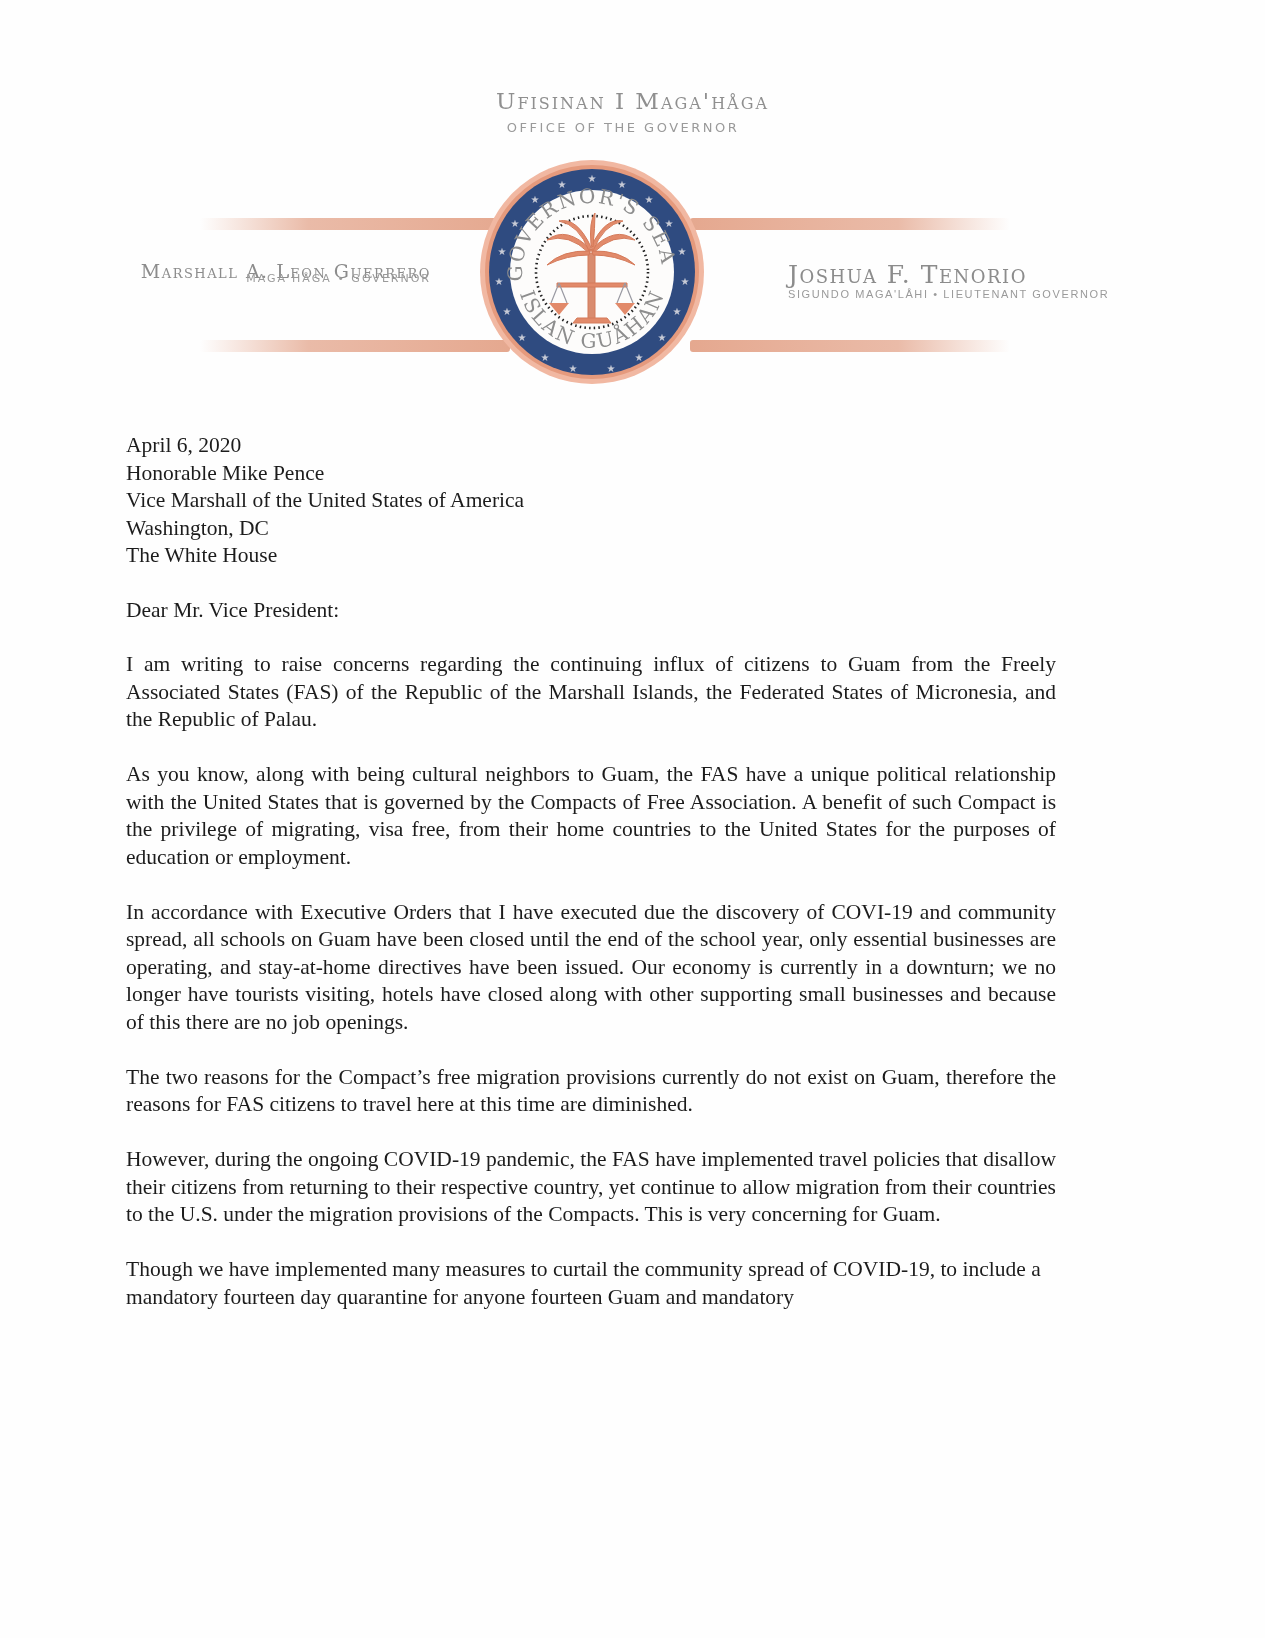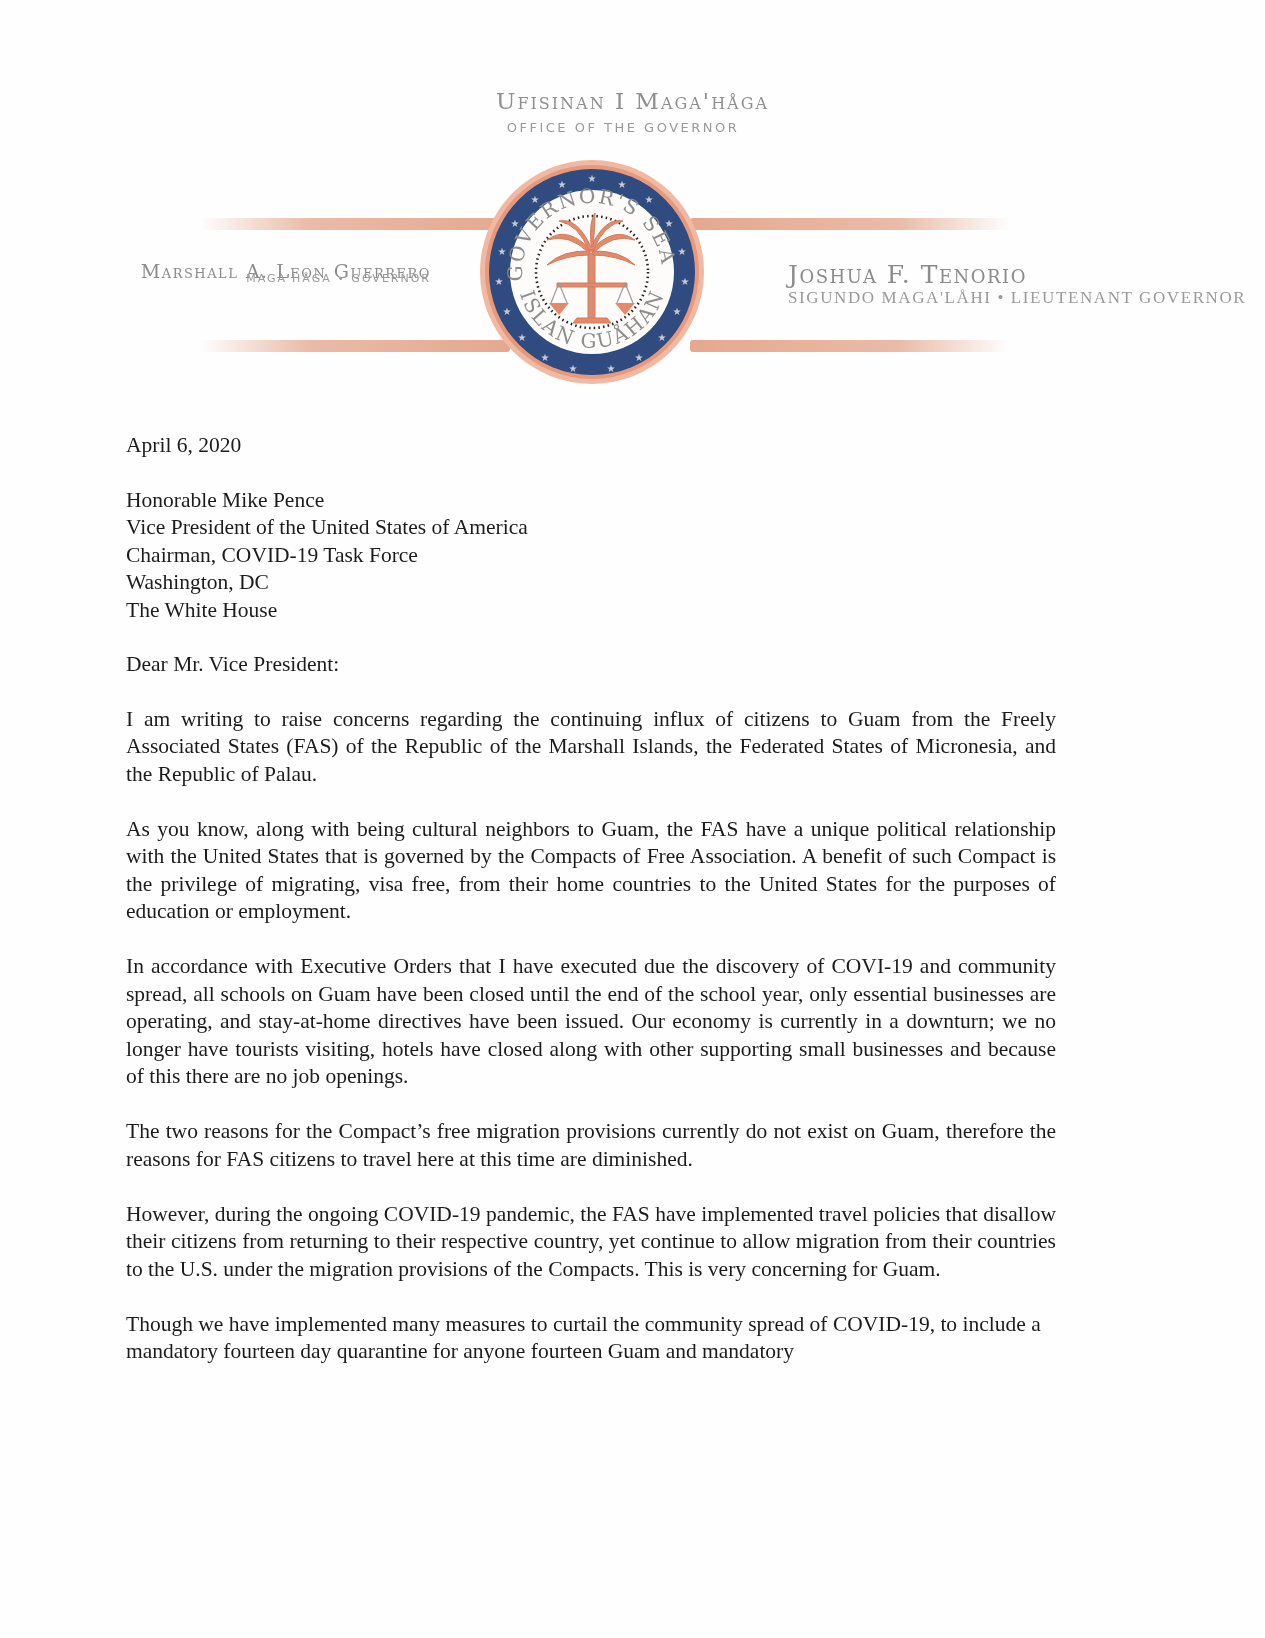--- a/index.html
+++ b/index.html
@@ -22,27 +22,27 @@
     .band-right-bot { left: 690px; top: 340px; width: 320px;
       background: linear-gradient(to left, rgba(231,181,161,0) 0%, #eabba8 35%, #e5a88f 100%); }
 
     .gov-name { position: absolute; left: 86px; top: 260px; width: 345px; text-align: right;
       font-family: "DejaVu Serif", serif; color: #8c8c8c; font-size: 19px; letter-spacing: 1.5px; white-space: nowrap; }
     .gov-title { position: absolute; left: 86px; top: 272px; width: 345px; text-align: right;
       font-family: "DejaVu Sans", sans-serif; color: #9a9a9a; font-size: 11px; letter-spacing: 2px; white-space: nowrap; }
     .lg-name { position: absolute; left: 788px; top: 260px;
       font-family: "DejaVu Serif", serif; color: #8c8c8c; font-size: 25px; letter-spacing: 1.5px; white-space: nowrap; }
     .lg-title { position: absolute; left: 788px; top: 288px;
-      font-family: Liberation Serif, serif; color: #9a9a9a; font-size: 17px; letter-spacing: 1.6px; white-space: nowrap; }
+      font-family: Liberation Sans, sans-serif; color: #9a9a9a; font-size: 11px; letter-spacing: 1.6px; white-space: nowrap; }
 
     .seal { position: absolute; left: 477px; top: 155px; width: 230px; height: 235px; }
 
     .letter { position: absolute; left: 126px; top: 432px; width: 930px;
       font-family: "Liberation Serif", serif; font-size: 21.5px; line-height: 27.5px; color: #1c1c1c; }
-    .date { margin-bottom: 27px; }
+    .date { }
     .address div { white-space: nowrap; }
     .address { margin-bottom: 27px; }
     .salutation { margin-bottom: 27px; }
     .para { text-align: justify; margin-bottom: 27.5px; }
     .para.last { margin-bottom: 0; }
   </style>
 </head>
 <body>
 
 <div class="letterhead">
@@ -122,22 +122,21 @@
       </g>
     </svg>
   </div>
 </div>
 
 <div class="letter">
   <div class="date">April 6, 2020</div>
 
   <div class="address">
     <div>Honorable Mike Pence</div>
-    <div>Vice President of the United States of America</div>
-    <div>Chairman, COVID-19 Task Force</div>
+    <div>Vice Marshall of the United States of America</div>
     <div>Washington, DC</div>
     <div>The White House</div>
   </div>
 
   <div class="salutation">Dear Mr. Vice President:</div>
 
   <p class="para">I am writing to raise concerns regarding the continuing influx of citizens to Guam from the Freely Associated States (FAS) of the Republic of the Marshall Islands, the Federated States of Micronesia, and the Republic of Palau.</p>
   <p class="para">As you know, along with being cultural neighbors to Guam, the FAS have a unique political relationship with the United States that is governed by the Compacts of Free Association.  A benefit of such Compact is the privilege of migrating, visa free, from their home countries to the United States for the purposes of education or employment.</p>
   <p class="para">In accordance with Executive Orders that I have executed due the discovery of COVI-19 and community spread, all schools on Guam have been closed until the end of the school year, only essential businesses are operating, and stay-at-home directives have been issued. Our economy is currently in a downturn; we no longer have tourists visiting, hotels have closed along with other supporting small businesses and because of this there are no job openings.</p>
   <p class="para">The two reasons for the Compact’s free migration provisions currently do not exist on Guam, therefore the reasons for FAS citizens to travel here at this time are diminished.</p>

